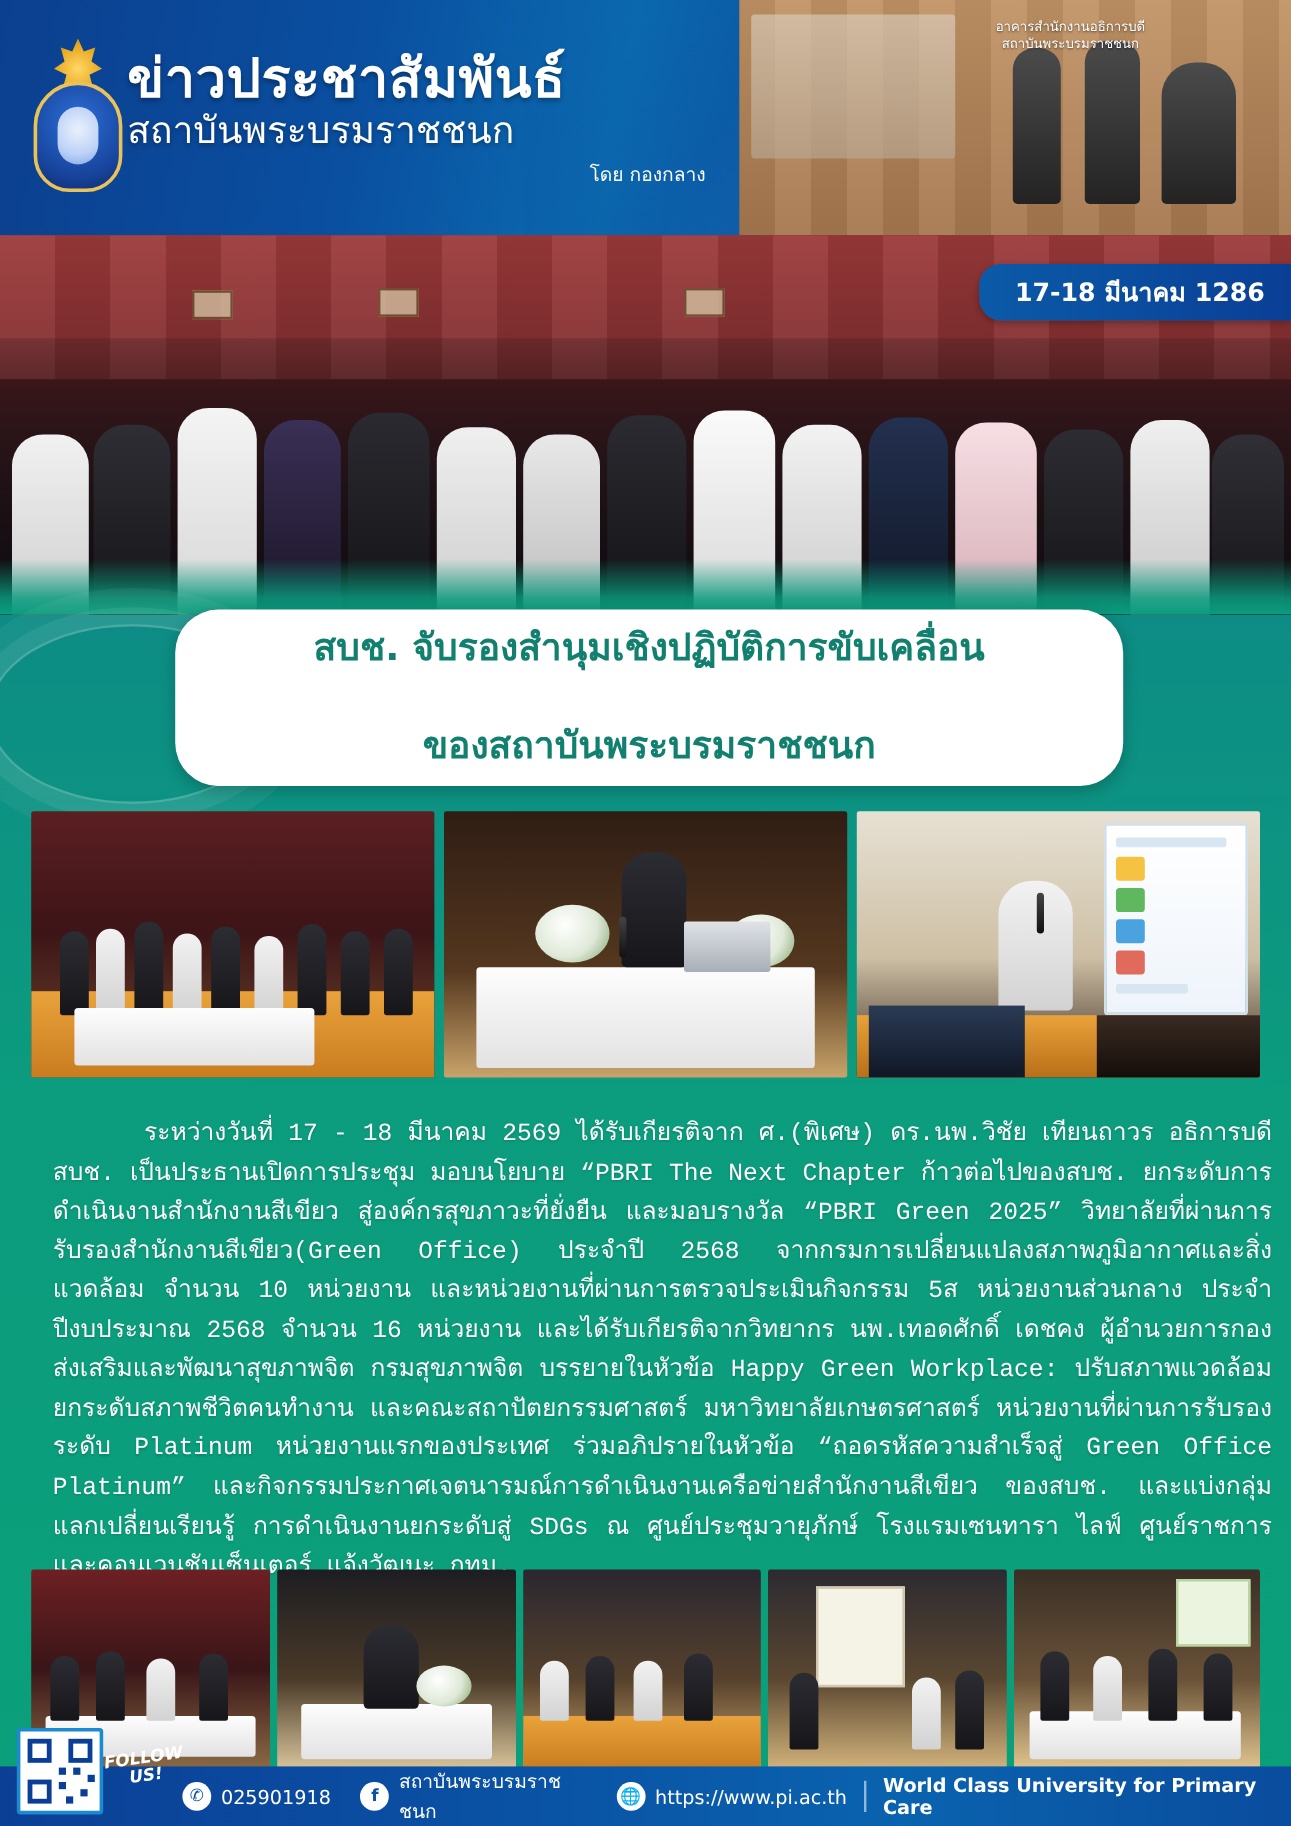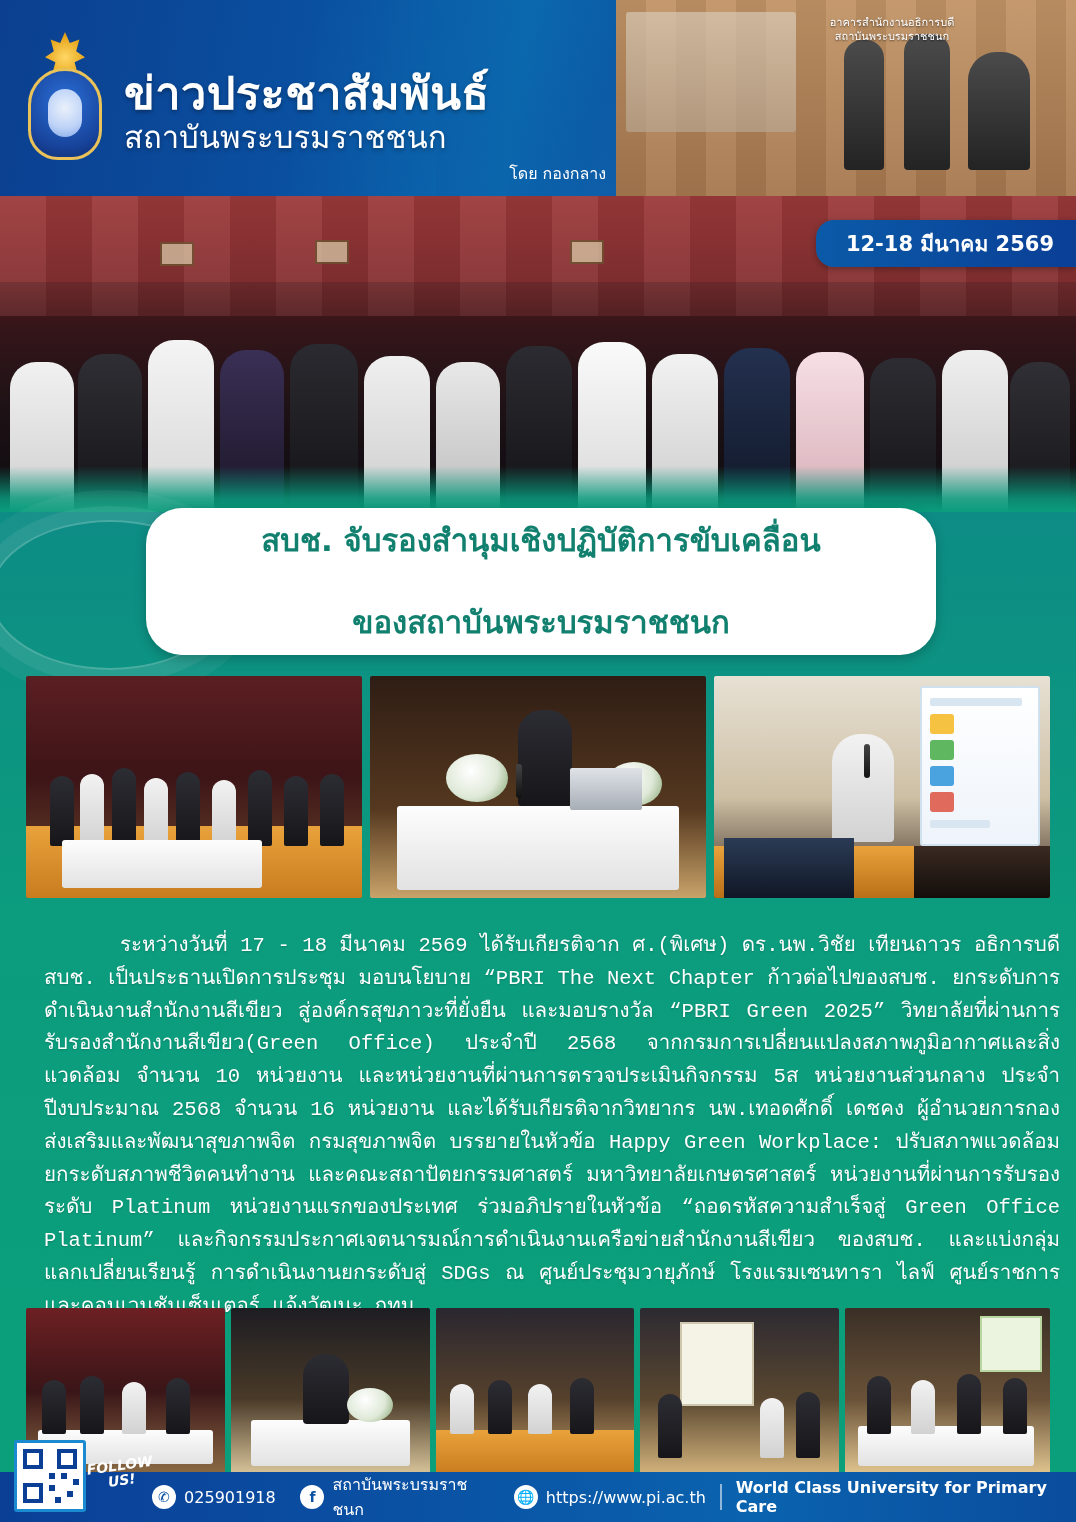--- a/index.html
+++ b/index.html
@@ -76,21 +76,21 @@
     width:74px; height:92px; border-radius:37px 37px 30px 30px;
     background:radial-gradient(circle at 50% 35%, #2b6fd6 0%, #17439b 70%, #0e2f72 100%);
     border:3px solid #e9c25a;
   }
   .logo .shield:after{
     content:""; position:absolute; left:50%; top:18px; transform:translateX(-50%);
     width:34px; height:48px; border-radius:17px;
     background:radial-gradient(circle at 50% 40%, #ffffff 0%, #cfe0ff 60%, #8fb2ee 100%);
     opacity:.9;
   }
-  .hdr-text { position:absolute; left:124px; top:42px; width:520px; color:#fff;margin-top:28px; }
+  .hdr-text { position:absolute; left:106px; top:42px; width:520px; color:#fff; }
   .hdr-title {
     font-size:45px; font-weight:bold; line-height:1.06; letter-spacing:.5px;
     text-shadow:0 2px 4px rgba(0,0,0,.35);
     font-family:"DejaVu Sans", sans-serif;
   }
   .hdr-sub {
     font-size:31px; line-height:1.15; margin-top:2px;
     text-shadow:0 2px 4px rgba(0,0,0,.35);
     font-family:"DejaVu Sans", sans-serif;
   }
@@ -299,21 +299,21 @@
       <div class="person" style="left:652px; width:66px; height:158px; background:linear-gradient(180deg,#f2f2f2,#cccccc);"></div>
       <div class="person" style="left:724px; width:66px; height:164px; background:linear-gradient(180deg,#23304f,#101727);"></div>
       <div class="person" style="left:796px; width:68px; height:160px; background:linear-gradient(180deg,#f6dfe4,#d7aeb8);"></div>
       <div class="person" style="left:870px; width:66px; height:154px; background:linear-gradient(180deg,#2c2c32,#141418);"></div>
       <div class="person" style="left:942px; width:66px; height:162px; background:linear-gradient(180deg,#efefef,#c8c8c8);"></div>
       <div class="person" style="left:1010px;width:60px; height:150px; background:linear-gradient(180deg,#2f2f35,#151519);"></div>
     </div>
 
     <div class="hero-fade"></div>
 
-    <div class="badge-date">12-18 มีนาคม 2569</div>
+    <div class="badge-date">17-18 มีนาคม 1286</div>
   </div>
 
   <div class="deco-rings"></div>
 
   <div class="title-card">
     <h1>
       <span>สบช. จับรองสำนุมเชิงปฏิบัติการขับเคลื่อน</span><br>
       <br>
       <span>ของสถาบันพระบรมราชชนก</span>
     </h1>

